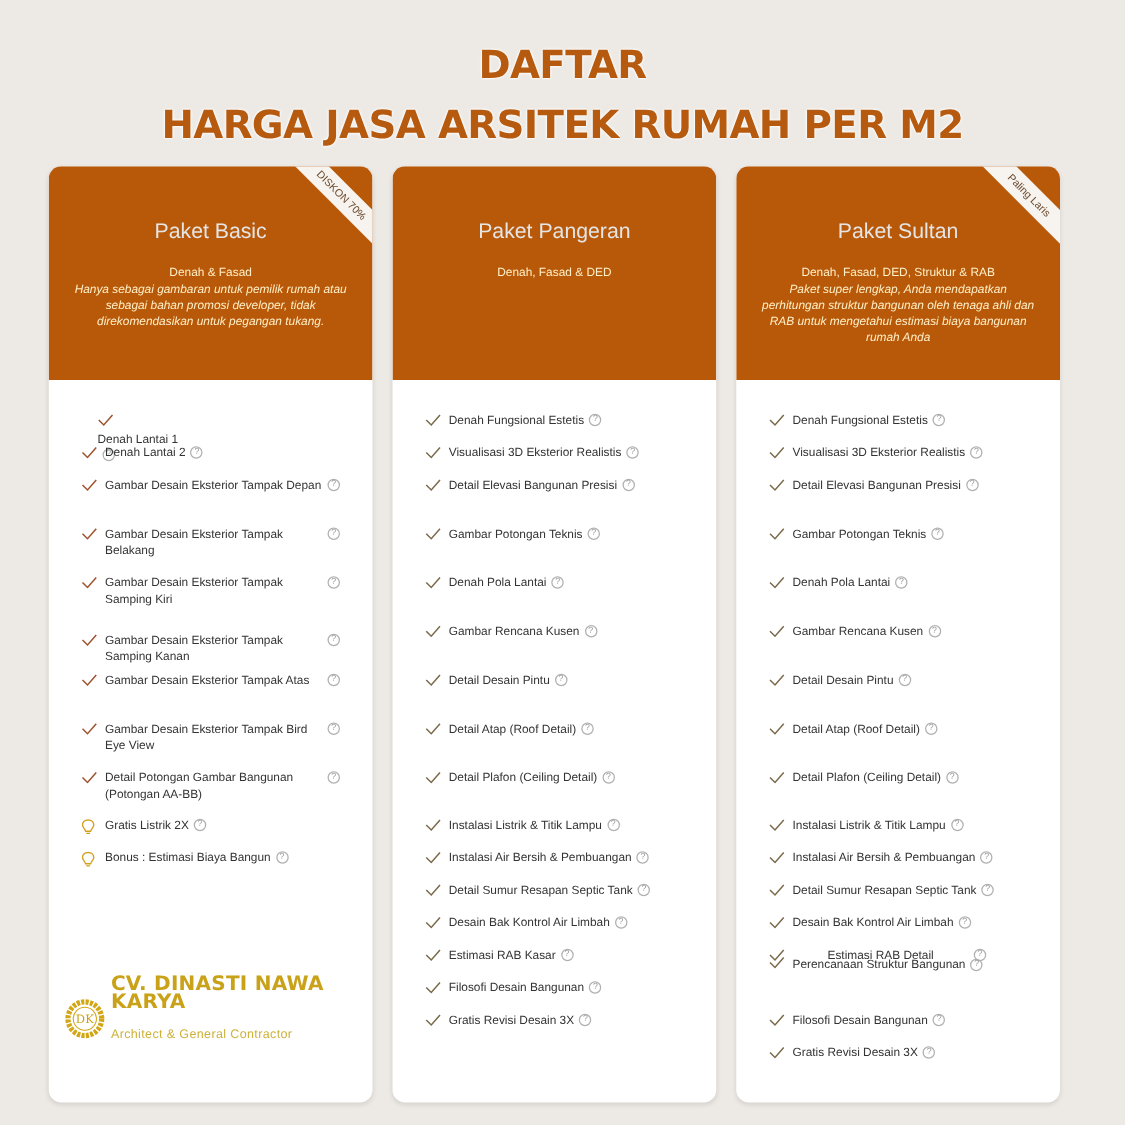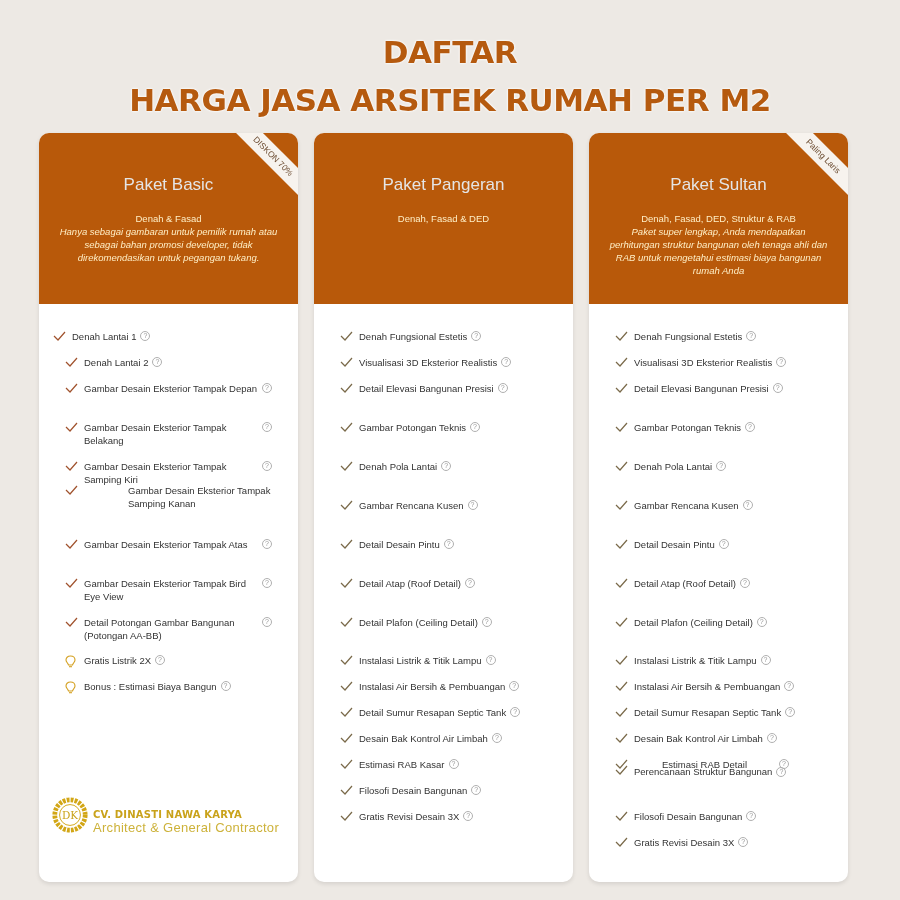--- a/index.html
+++ b/index.html
@@ -109,48 +109,49 @@
       left: 12px;
       bottom: 48px;
       display: flex;
       align-items: flex-end;
     }
     .logo-mark { width: 38px; height: 38px; margin-right: 4px; }
     .logo-name {
       color: #c9a21a;
       font-family: "DejaVu Sans", sans-serif;
       font-weight: bold;
-      font-size: 10px;
+      font-size: 16px;
       line-height: 14px;
       letter-spacing: 0.2px;
     }
     .logo-tag {
       color: #cdb23a;
-      font-size: 13px;
+      font-size: 10px;
       line-height: 12px;
       letter-spacing: 0.3px;
+      margin-top: 14px;
     }
   </style>
 </head>
 <body>
 
 <div class="title">
   <div>DAFTAR</div>
   <div>HARGA JASA ARSITEK RUMAH PER M2</div>
 </div>
 
 <div class="card card-basic">
   <div class="card-head">
     <div class="ribbon">DISKON 70%</div>
     <div class="card-title">Paket Basic</div>
     <div class="card-sub">Denah &amp; Fasad</div>
     <div class="card-desc">Hanya sebagai gambaran untuk pemilik rumah atau sebagai bahan promosi developer, tidak direkomendasikan untuk pegangan tukang.</div>
   </div>
   <ul class="features" style="position: relative; padding: 0px;">
-      <li class="feat" style="position: absolute; left: 14px; top: 26px;">
+      <li class="feat" style="position: absolute; left: 39px; top: 26px; flex-direction: column;">
         <span class="ico"><svg width="13" height="10" viewBox="0 0 13 10">
             <path d="M1 5 L5 9 L12 1" fill="none" stroke="#a0522d" stroke-width="1.2"></path>
           </svg></span>
         <span class="txt">Denah Lantai 1</span>
         <span class="help">?</span>
       </li>
       <li class="feat" style="position: absolute; left: 26px; top: 52px;">
         <span class="ico"><svg width="13" height="10" viewBox="0 0 13 10">
             <path d="M1 5 L5 9 L12 1" fill="none" stroke="#a0522d" stroke-width="1.2"></path>
           </svg></span>
@@ -171,21 +172,21 @@
         <span class="txt">Gambar Desain Eksterior Tampak Belakang</span>
         <span class="help">?</span>
       </li>
       <li class="feat two-line" style="position: absolute; left: 26px; top: 156px;">
         <span class="ico"><svg width="13" height="10" viewBox="0 0 13 10">
             <path d="M1 5 L5 9 L12 1" fill="none" stroke="#a0522d" stroke-width="1.2"></path>
           </svg></span>
         <span class="txt">Gambar Desain Eksterior Tampak Samping Kiri</span>
         <span class="help">?</span>
       </li>
-      <li class="feat two-line" style="position: absolute; left: 26px; top: 180px; gap: 44px;">
+      <li class="feat two-line" style="position: absolute; left: 26px; top: 202px;">
         <span class="ico"><svg width="13" height="10" viewBox="0 0 13 10">
             <path d="M1 5 L5 9 L12 1" fill="none" stroke="#a0522d" stroke-width="1.2"></path>
           </svg></span>
         <span class="txt">Gambar Desain Eksterior Tampak Samping Kanan</span>
         <span class="help">?</span>
       </li>
       <li class="feat two-line" style="position: absolute; left: 26px; top: 234px;">
         <span class="ico"><svg width="13" height="10" viewBox="0 0 13 10">
             <path d="M1 5 L5 9 L12 1" fill="none" stroke="#a0522d" stroke-width="1.2"></path>
           </svg></span>

